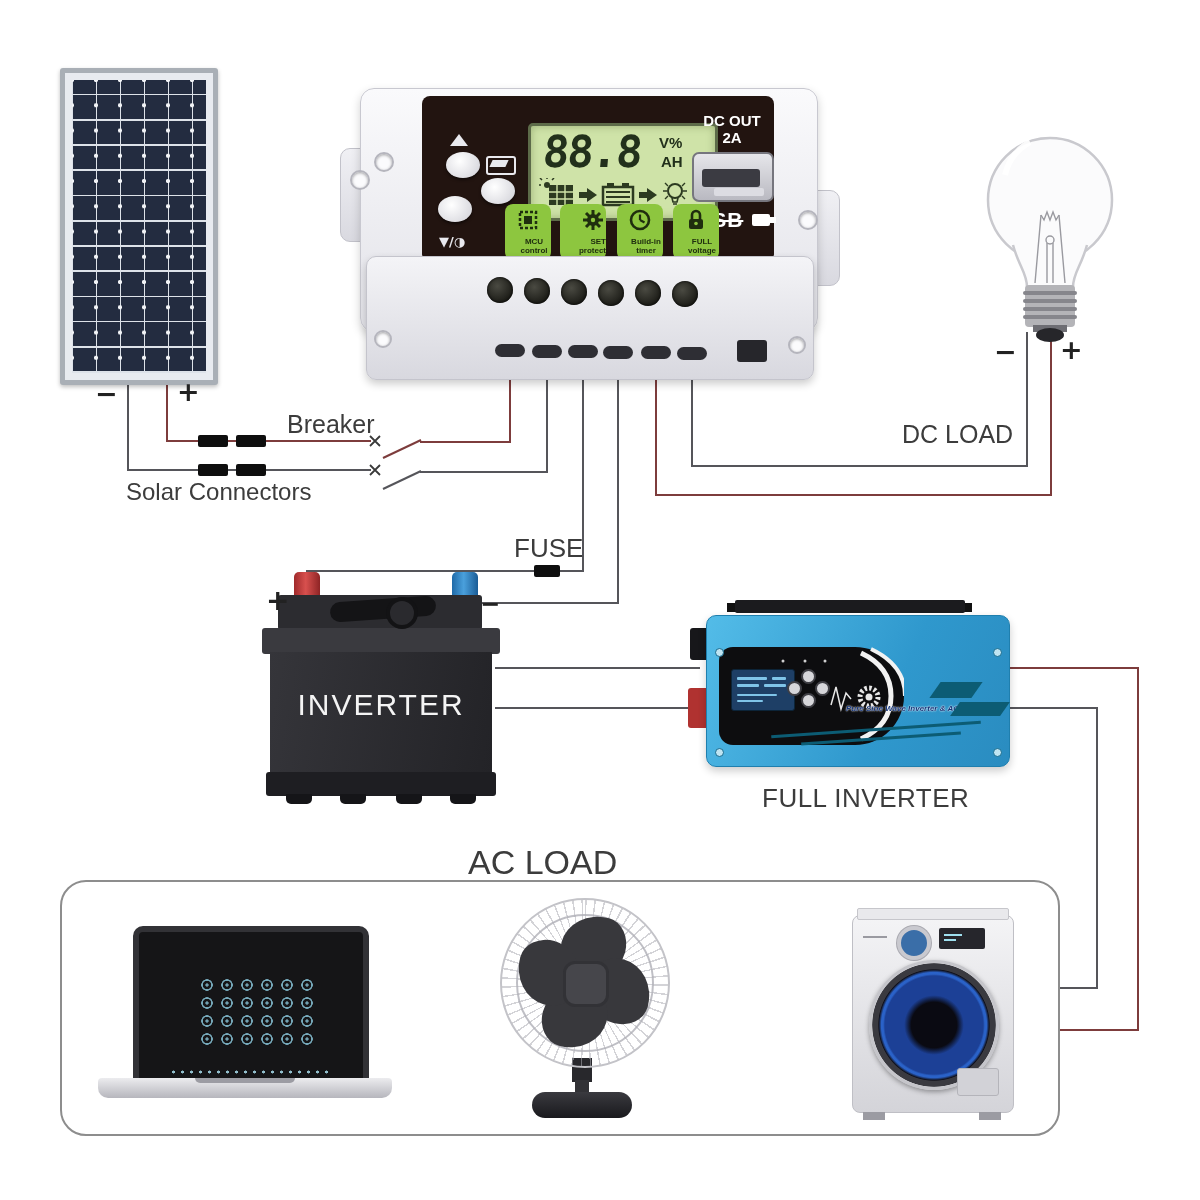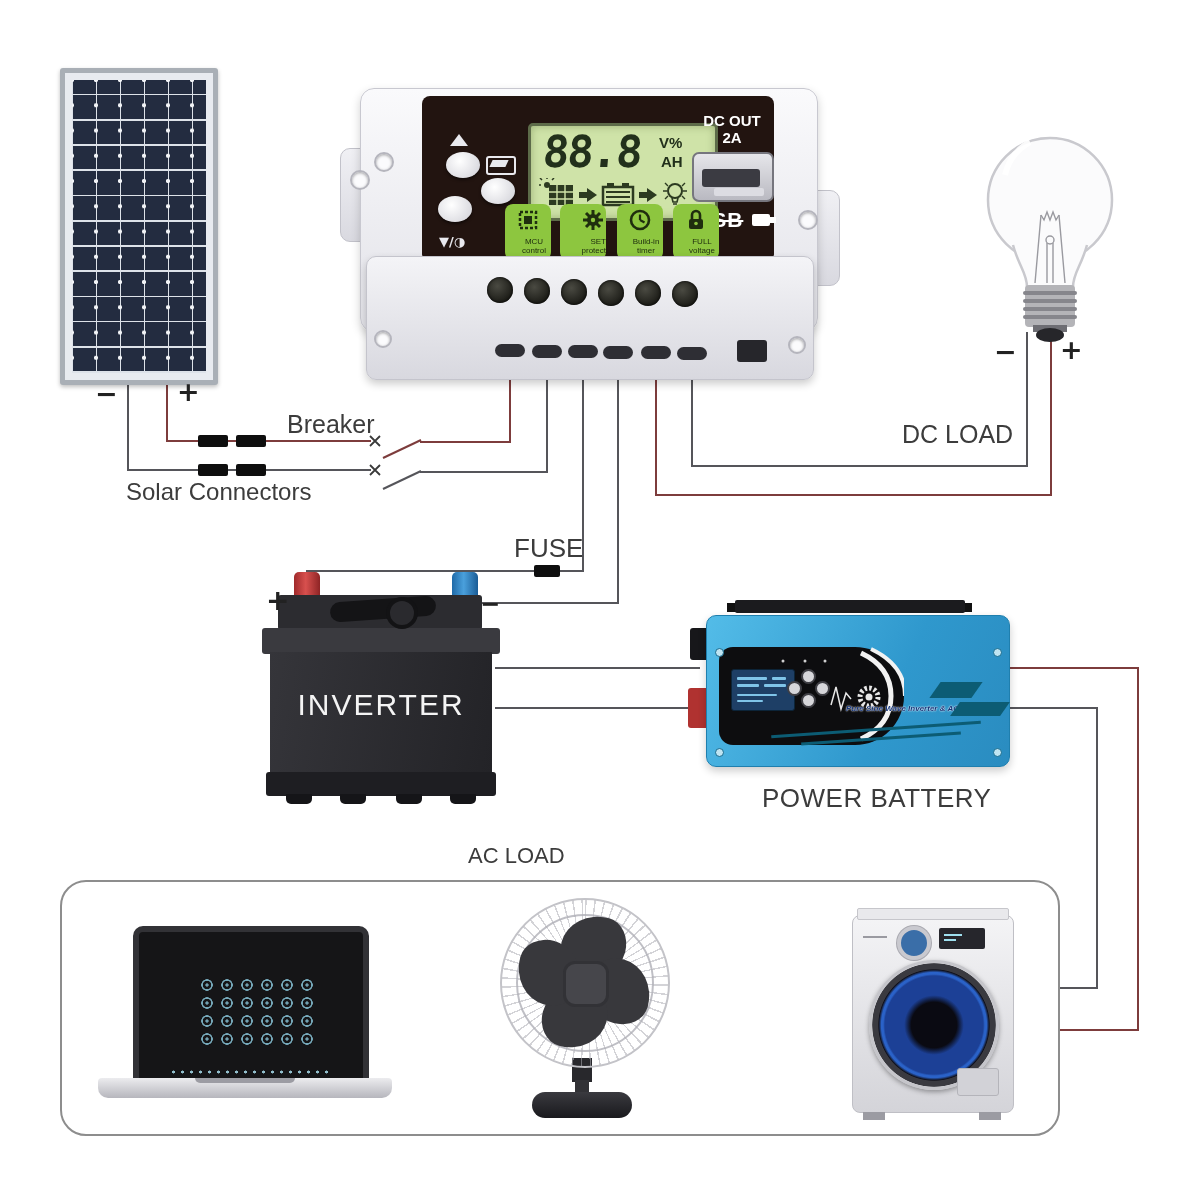--- a/index.html
+++ b/index.html
@@ -45,21 +45,21 @@
   .cc-plug{position:absolute;left:330px;top:118px;width:18px;height:12px;background:#fff;border-radius:2px;}
   .cc-plug:after{content:"";position:absolute;left:18px;top:3px;width:6px;height:6px;background:#fff;}
   .oval-btn{position:absolute;width:36px;height:28px;border-radius:50%;
             background:radial-gradient(circle at 40% 35%,#ffffff,#cfcfd6);box-shadow:0 2px 3px rgba(0,0,0,.5);}
   .tri-up{position:absolute;width:0;height:0;border-left:9px solid rgba(0,0,0,0);
           border-right:9px solid rgba(0,0,0,0);border-bottom:12px solid #e9e9ee;}
   .key-glyph{position:absolute;color:#e9e9ee;font-family:"DejaVu Sans",sans-serif;font-size:13px;font-weight:bold;}
   .batt-glyph{position:absolute;width:26px;height:15px;border:2px solid #e9e9ee;border-radius:3px;}
   .batt-glyph:after{content:"";position:absolute;left:3px;top:2px;width:16px;height:7px;background:#e9e9ee;transform:skewX(-25deg);}
   .gbtn{position:absolute;top:108px;width:46px;height:56px;background:#8dc63f;border-radius:8px;text-align:center;}
-  .gbtn .gl{font-size:8px;font-weight:normal;color:#20300f;line-height:9px;font-family:"Liberation Sans",sans-serif;padding-left:12px;}
+  .gbtn .gl{font-size:8px;font-weight:bold;color:#20300f;line-height:9px;font-family:"Liberation Sans",sans-serif;padding-left:12px;}
   .cc-lower{left:366px;top:256px;width:446px;height:122px;background:linear-gradient(#f4f4f7,#d8d8df);
             border:1px solid #c4c4cc;border-radius:10px;box-shadow:0 4px 8px rgba(0,0,0,.2);}
   .screw{position:absolute;width:26px;height:26px;border-radius:50%;
          background:radial-gradient(circle at 40% 35%,#4a4a42,#1d1d18 70%);box-shadow:inset 0 0 3px #000;}
   .slot{position:absolute;width:30px;height:13px;border-radius:7px;background:#2e2e34;}
 
   
   .bat-term{position:absolute;width:26px;height:42px;border-radius:5px 5px 3px 3px;}
   .bat-lid{left:278px;top:595px;width:204px;height:35px;background:#2c2c30;border-radius:3px;}
   .bat-handle{left:330px;top:599px;width:106px;height:20px;background:#141416;border-radius:10px;transform:rotate(-4deg);}
@@ -166,22 +166,22 @@
         <rect x="236" y="464" width="30" height="12" rx="2"></rect>
     </g>
 
     <rect x="534" y="565" width="26" height="12" rx="2" fill="#0e0e0e"></rect>
   </svg>
 
   <div class="lbl" style="left:287px;top:410px;font-size:25px;z-index:3">Breaker</div>
   <div class="lbl" style="left:126px;top:478px;font-size:24px;z-index:3">Solar Connectors</div>
   <div class="lbl" style="left:514px;top:533px;font-size:26px;z-index:3">FUSE</div>
   <div class="lbl" style="left:902px;top:420px;font-size:25px;z-index:3">DC LOAD</div>
-  <div class="lbl" style="left:468px;top:843px;font-size:22px;z-index:3">AC LOAD</div>
-  <div class="lbl" style="left:762px;top:783px;font-size:26px;letter-spacing:.5px;z-index:3">POWER BATTERY</div>
+  <div class="lbl" style="left:468px;top:843px;font-size:34px;z-index:3">AC LOAD</div>
+  <div class="lbl" style="left:762px;top:783px;font-size:26px;letter-spacing:.5px;z-index:3">FULL INVERTER</div>
 
   <div class="abs sp-frame" style="z-index:2">
     <div class="sp-mat">
       <div class="sp-grid"></div>
     </div>
   </div>
   <div class="pol" style="left:95px;top:378px;font-size:27px;z-index:3">−</div>
   <div class="pol" style="left:177px;top:376px;font-size:27px;z-index:3">+</div>
 
   <div class="abs cc-ear" style="left:340px;top:148px;width:52px;height:92px;z-index:2"></div>

